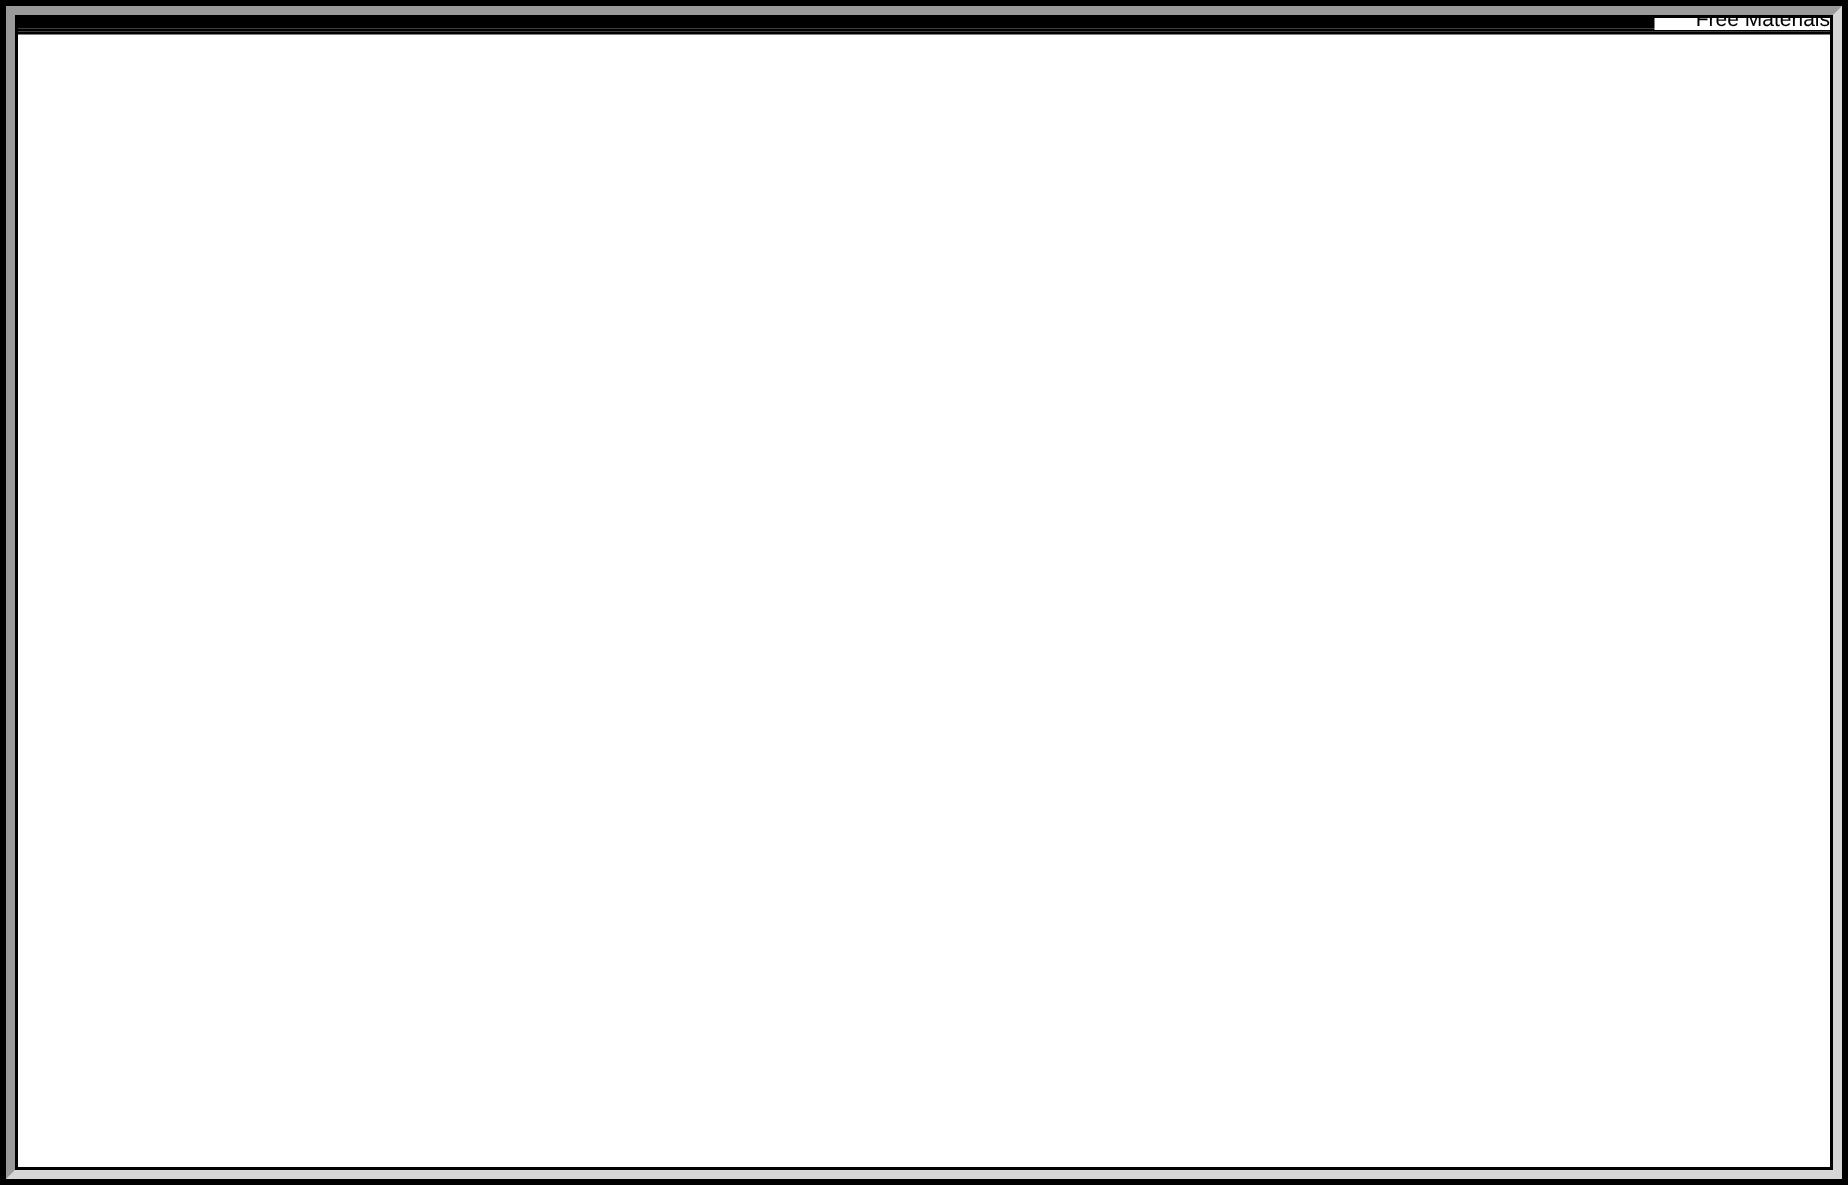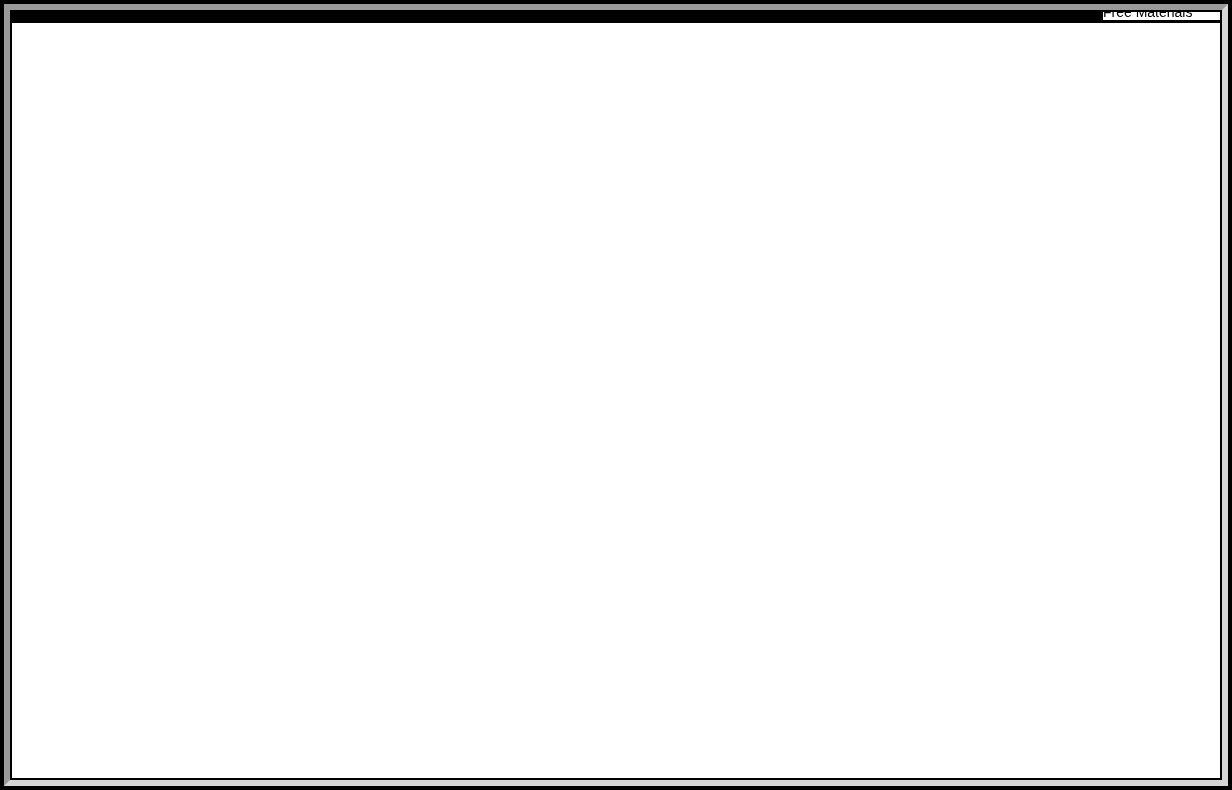--- a/index.html
+++ b/index.html
@@ -69,21 +69,21 @@
     position: relative;
     overflow: hidden;
     background: #ffffff;
   }
   .cell:last-child { border-right: none; }
 
   
   .credit-cell {
     display: flex;
     flex-direction: column;
-    align-items: flex-start;
+    align-items: flex-end;
     justify-content: center;
     font-family: "Liberation Sans", "DejaVu Sans", sans-serif;
     font-size: 14px;
     line-height: 1.35;
     color: #000000;
     padding-bottom: 8px;
     margin-left: 48px;
   }
 </style>
 </head>

